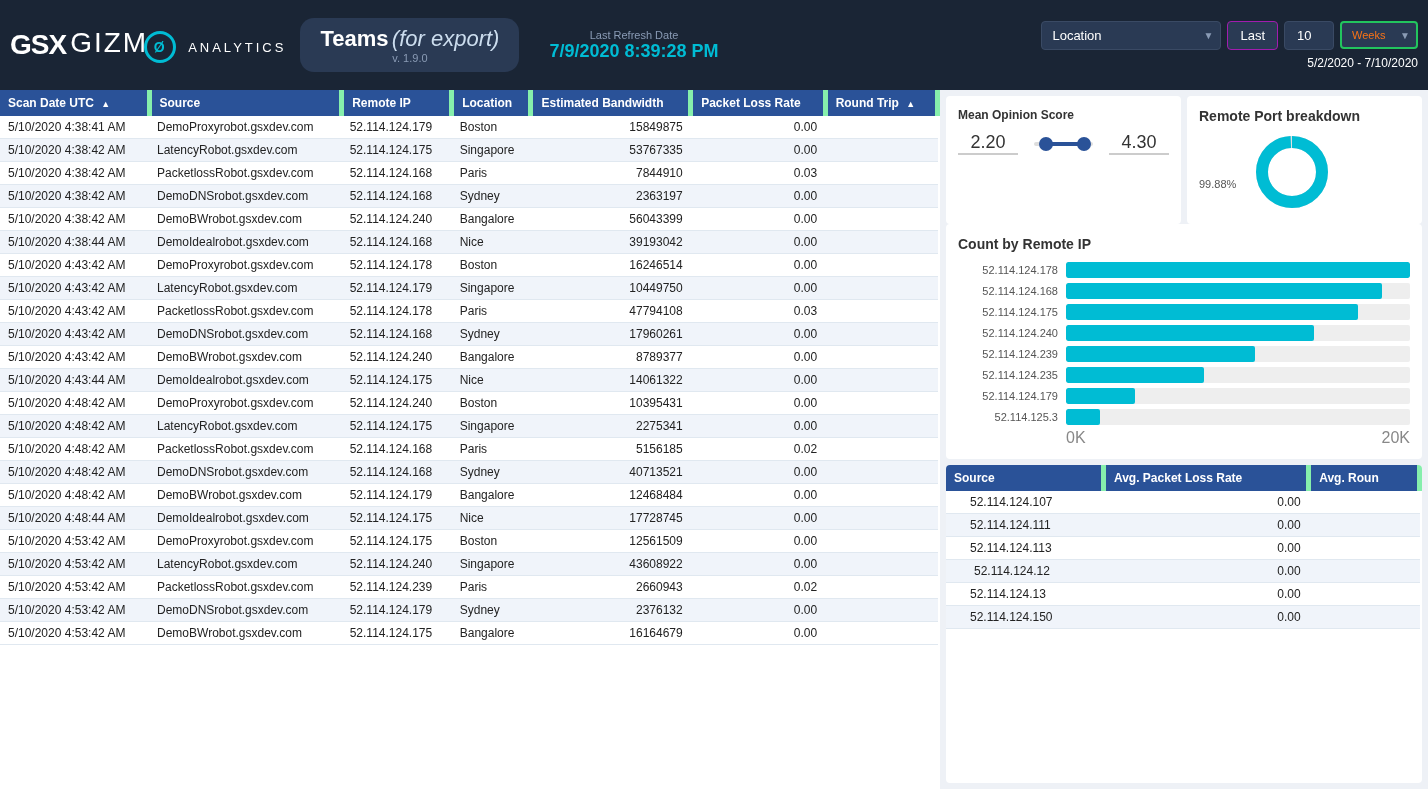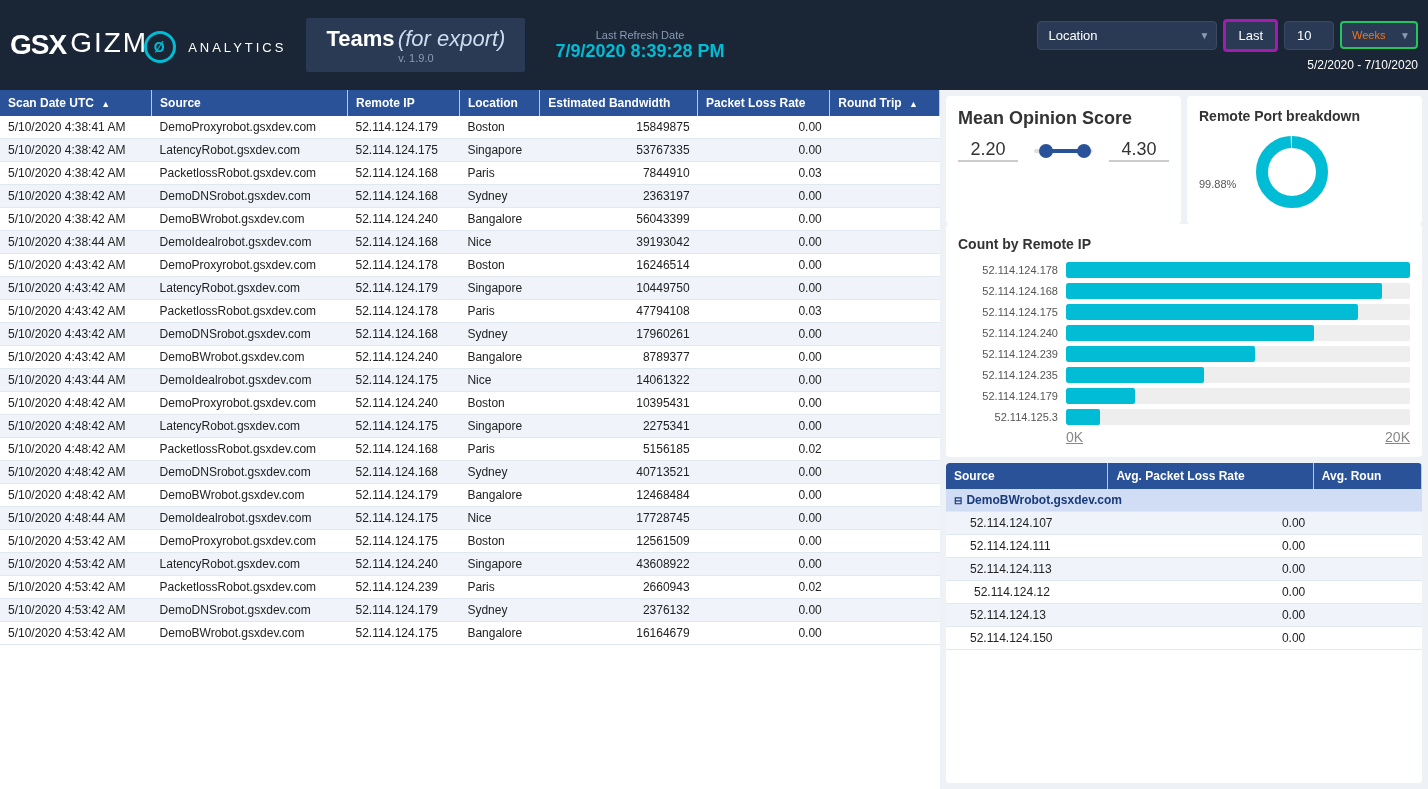--- a/index.html
+++ b/index.html
@@ -5,68 +5,68 @@
     * { margin: 0; padding: 0; box-sizing: border-box; }
     body { font-family: 'Segoe UI', Arial, sans-serif; font-size: 12px; background: #1a2535; color: #fff; width: 1428px; height: 789px; overflow: hidden; }
 
     
     .header { display: flex; align-items: center; background: #1a2535; height: 90px; padding: 0 10px; gap: 10px; }
     .logo { display: flex; align-items: center; gap: 4px; }
     .logo-gsx { font-size: 28px; font-weight: 900; color: #fff; letter-spacing: -1px; }
     .logo-gizmo { font-size: 28px; font-weight: 300; color: #fff; letter-spacing: 2px; }
     .logo-circle { width: 32px; height: 32px; border-radius: 50%; border: 3px solid #00bcd4; display: inline-flex; align-items: center; justify-content: center; color: #00bcd4; font-weight: bold; font-size: 14px; margin-left: -4px; }
     .logo-analytics { font-size: 13px; color: #ffffff; letter-spacing: 3px; margin-left: 8px; margin-top: 4px; }
-    .header-title-block { background: #2a3a54; border-radius: 2px; padding: 8px 20px; text-align: center; margin-left: 10px; }
+    .header-title-block { background: #2a3a54; border-radius: 14px; padding: 8px 20px; text-align: center; margin-left: 4px; }
     .header-version { font-size: 11px; color: #8a9bb5; text-align: center; }
     .header-refresh { text-align: center; margin-left: 20px; }
     .header-refresh-label { font-size: 11px; color: #8a9bb5; }
     .header-refresh-time { font-size: 18px; color: #00bcd4; font-weight: 600; }
     .header-controls { margin-left: auto; display: flex; flex-direction: column; gap: 6px; align-items: flex-end; }
     .header-controls-top { display: flex; gap: 6px; align-items: center; }
     .location-select { background: #2a3a54; color: #fff; border: 1px solid #3a4a64; border-radius: 4px; padding: 6px 30px 6px 10px; font-size: 13px; appearance: none; cursor: pointer; width: 180px; }
     .select-wrapper { position: relative; }
     .select-wrapper::after { content: '▼'; position: absolute; right: 8px; top: 50%; transform: translateY(-50%); color: #8a9bb5; font-size: 10px; pointer-events: none; }
-    .btn { background: #2a3a54; color: #fff; border: 3px solid #a21caf; border-radius: 4px; padding: 6px 12px; font-size: 13px; cursor: pointer; }
+    .btn { background: #2a3a54; color: #fff; border: 1px solid #a21caf; border-radius: 4px; padding: 6px 12px; font-size: 13px; cursor: pointer; }
     .btn-number { width: 50px; text-align: left; }
     .period-select { background: #2a3a54; color: #f97316; border: 2px solid #22c55e; border-radius: 4px; padding: 6px 30px 6px 10px; font-size: 11px; appearance: none; cursor: pointer; }
     .header-date-range { font-size: 12px; color: #fff; text-align: right; }
 
     
     .main { display: flex; height: calc(789px - 90px); }
 
     
     .table-section { flex: 0 0 940px; background: #fff; overflow: hidden; display: flex; flex-direction: column; }
     .table-wrapper { overflow-y: auto; flex: 1; }
     table { width: 100%; border-collapse: collapse; color: #222; }
     thead tr { background: #2a5298; color: #fff; }
-    thead th { padding: 6px 8px; text-align: left; font-weight: 600; font-size: 12px; border-right: 1px solid #86efac; white-space: nowrap; position: sticky; top: 0; z-index: 10; margin-top: 44px; }
+    thead th { padding: 6px 8px; text-align: left; font-weight: 600; font-size: 12px; border-right: 5px solid #86efac; white-space: nowrap; position: sticky; top: 0; z-index: 10; margin-top: 44px; }
     tbody tr:nth-child(even) { background: #f0f4fa; }
     tbody tr:nth-child(odd) { background: #fff; }
     tbody td { padding: 4px 8px; font-size: 12px; color: #222; border-bottom: 1px solid #e0e8f0; white-space: nowrap; }
     tbody td.num { text-align: right; }
     .sort-arrow { font-size: 9px; margin-left: 4px; }
 
     
     .right-panel { flex: 1; background: #eef1f6; overflow-y: auto; display: flex; flex-direction: column; }
-    .mos-title { font-size: 18px; color: #333; font-weight: 600; margin-bottom: 10px; }
+    .mos-title { font-size: 12px; color: #333; font-weight: 600; margin-bottom: 10px; }
     .mos-inputs { display: flex; align-items: center; gap: 16px; margin-bottom: 8px; }
     .mos-input { border: none; border-bottom: 2px solid #ccc; font-size: 18px; width: 60px; text-align: center; color: #333; background: transparent; }
     .port-title { font-size: 14px; color: #333; font-weight: 600; margin-bottom: 8px; }
     .port-content { display: flex; align-items: center; gap: 16px; }
     .port-count { font-size: 20px; font-weight: bold; }
 
     
     .chart-panel { background: #fff; margin: 0 6px 6px 6px; border-radius: 4px; padding: 12px; }
     .chart-title { font-size: 14px; color: #333; font-weight: 600; margin-bottom: 10px; }
     .bar-chart { display: flex; flex-direction: column; gap: 5px; }
     .bar-row { display: flex; align-items: center; gap: 8px; }
     .bar-label { font-size: 11px; color: #555; width: 100px; text-align: right; flex-shrink: 0; }
     .bar-track { flex: 1; background: #eee; height: 16px; border-radius: 2px; overflow: hidden; }
     .bar-fill { height: 100%; background: #00bcd4; border-radius: 2px; }
-    .chart-xaxis { display: flex; justify-content: space-between; font-size: 14px; color: #888; margin-top: 4px; margin-left: 108px; text-decoration: underline; }
+    .chart-xaxis { display: flex; justify-content: space-between; font-size: 16px; color: #888; margin-top: 4px; margin-left: 108px; }
 
     
     .source-panel { background: #fff; margin: 0 6px 6px 6px; border-radius: 4px; overflow: hidden; flex: 1; }
     .source-table { width: 100%; border-collapse: collapse; }
     .source-table thead tr { background: #2a5298; color: #fff; }
     .source-table thead th { padding: 6px 8px; font-size: 12px; font-weight: 600; text-align: left; }
     .source-table tbody tr:nth-child(even) { background: #f0f4fa; }
     .source-table tbody tr:nth-child(odd) { background: #fff; }
     .source-table tbody td { padding: 4px 8px; font-size: 12px; color: #222; }
     .source-table tbody td.num { text-align: right; }
@@ -451,23 +451,20 @@
     <div class="source-panel">
       <table class="source-table">
         <thead>
           <tr>
             <th>Source</th>
             <th>Avg. Packet Loss Rate</th>
             <th>Avg. Roun</th>
           </tr>
         </thead>
         <tbody id="source-body">
-        <tr class="source-group-header">
-              <td colspan="3"><span class="expand-icon">⊟</span>DemoBWrobot.gsxdev.com</td>
-            </tr>
             <tr>
               <td style="padding-left: 24px;">52.114.124.107</td>
               <td class="num">0.00</td>
               <td class="num"></td>
             </tr>
             <tr>
               <td style="padding-left: 24px;">52.114.124.111</td>
               <td class="num">0.00</td>
               <td class="num"></td>
             </tr>

